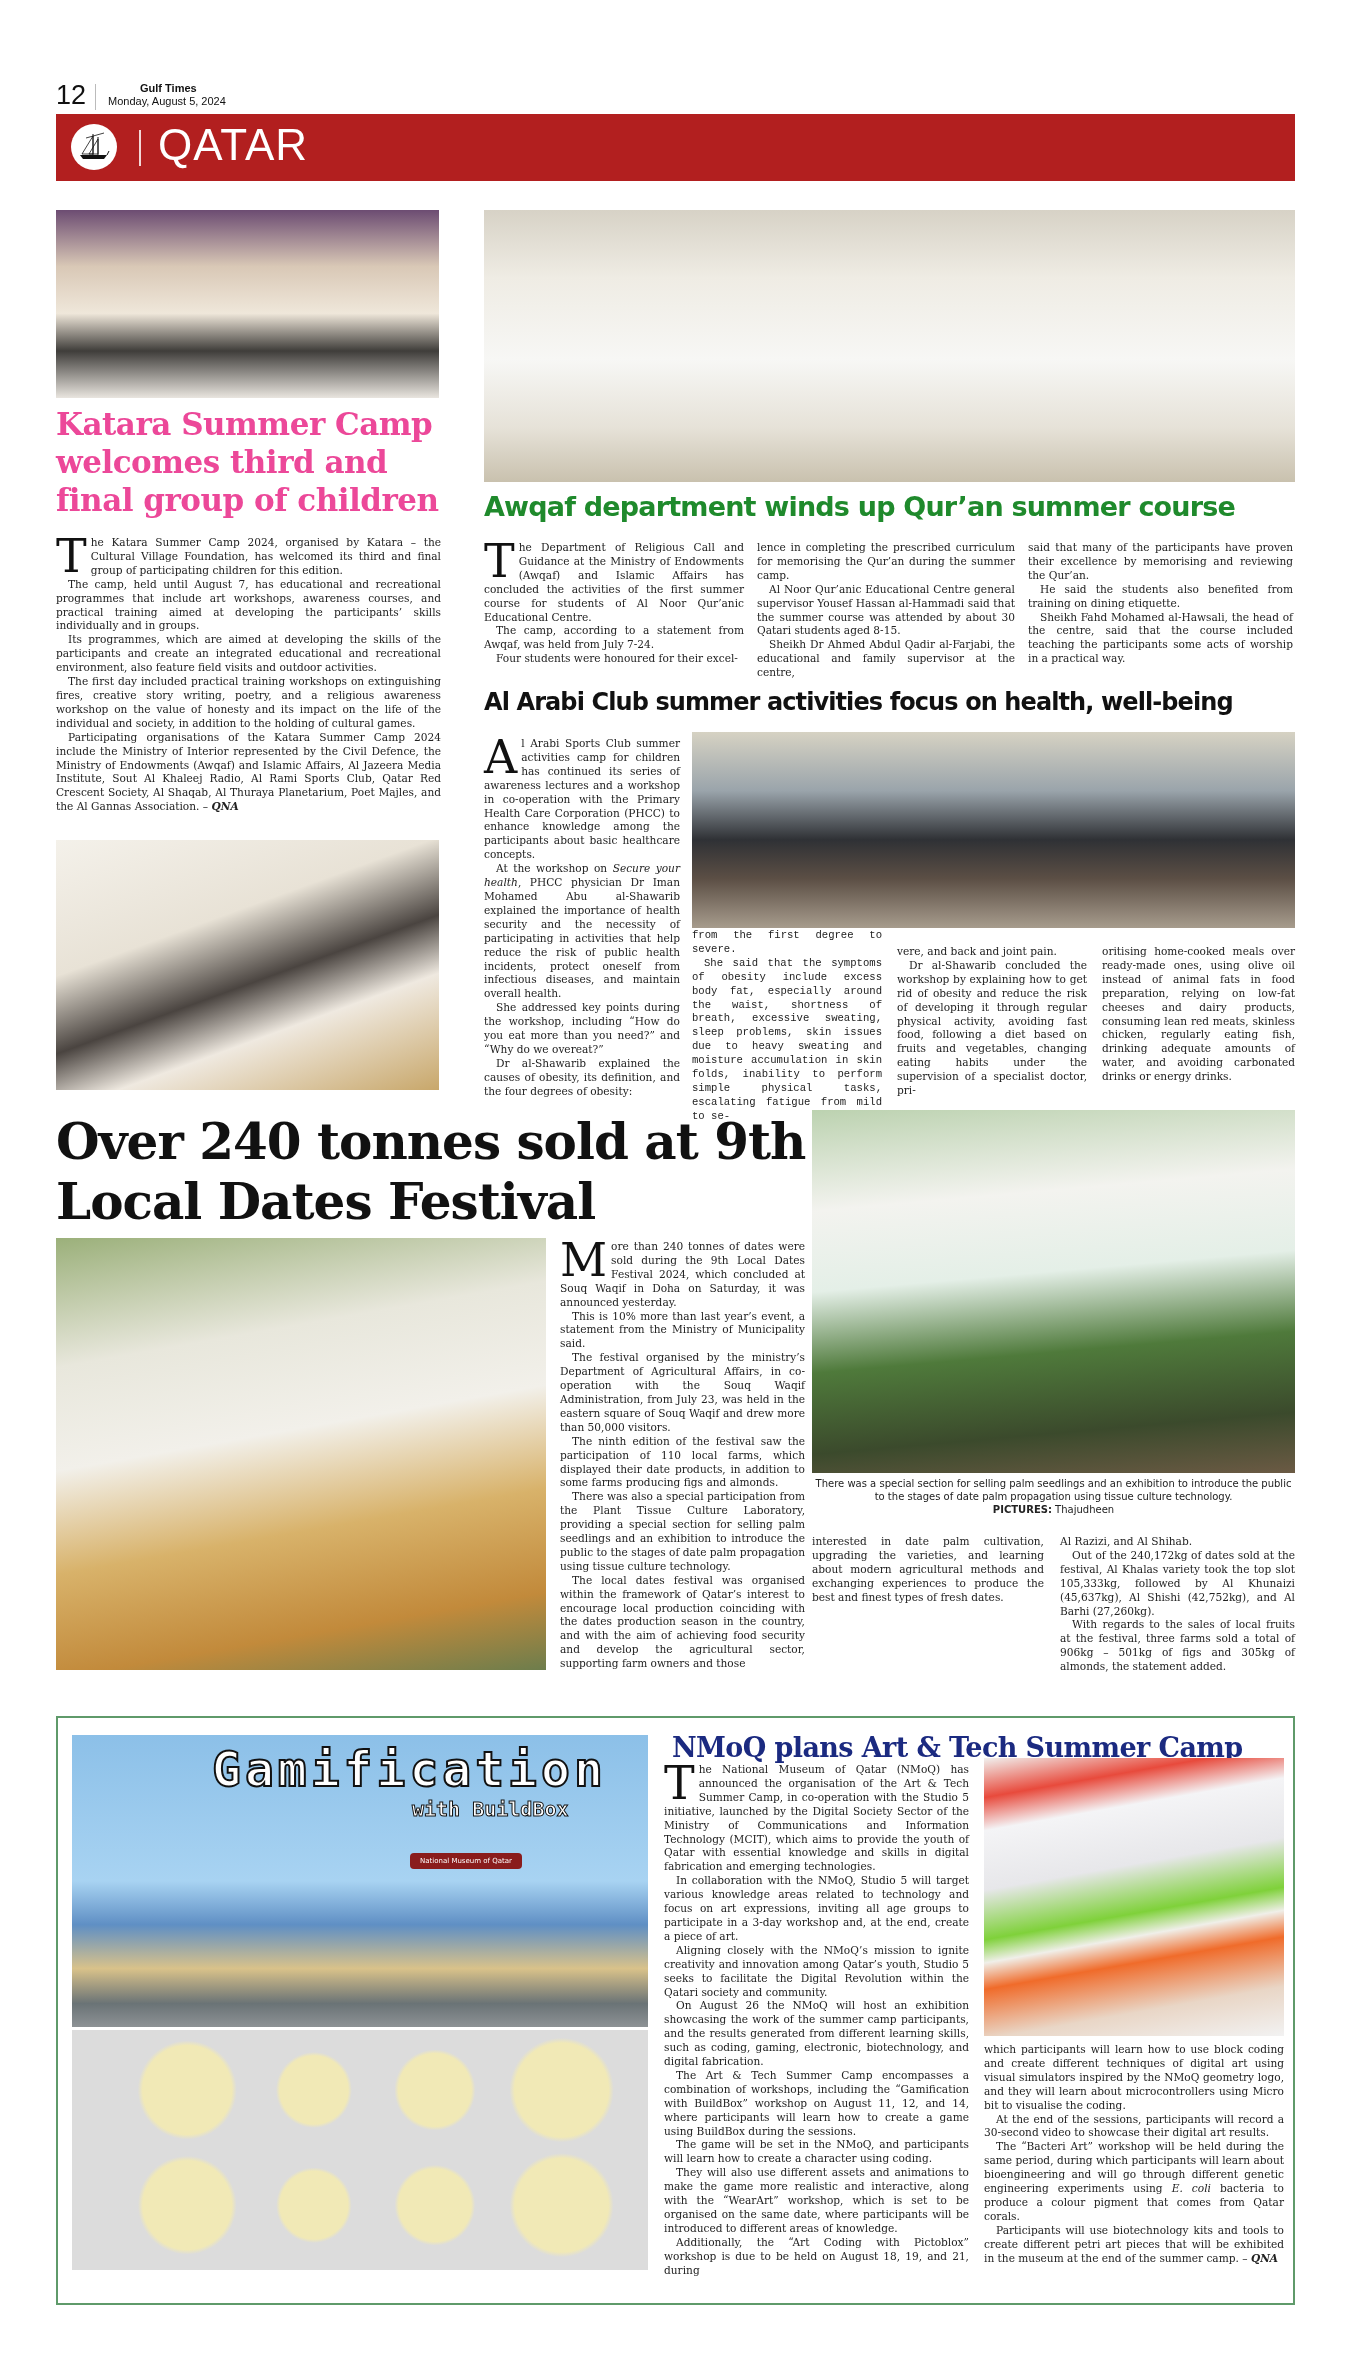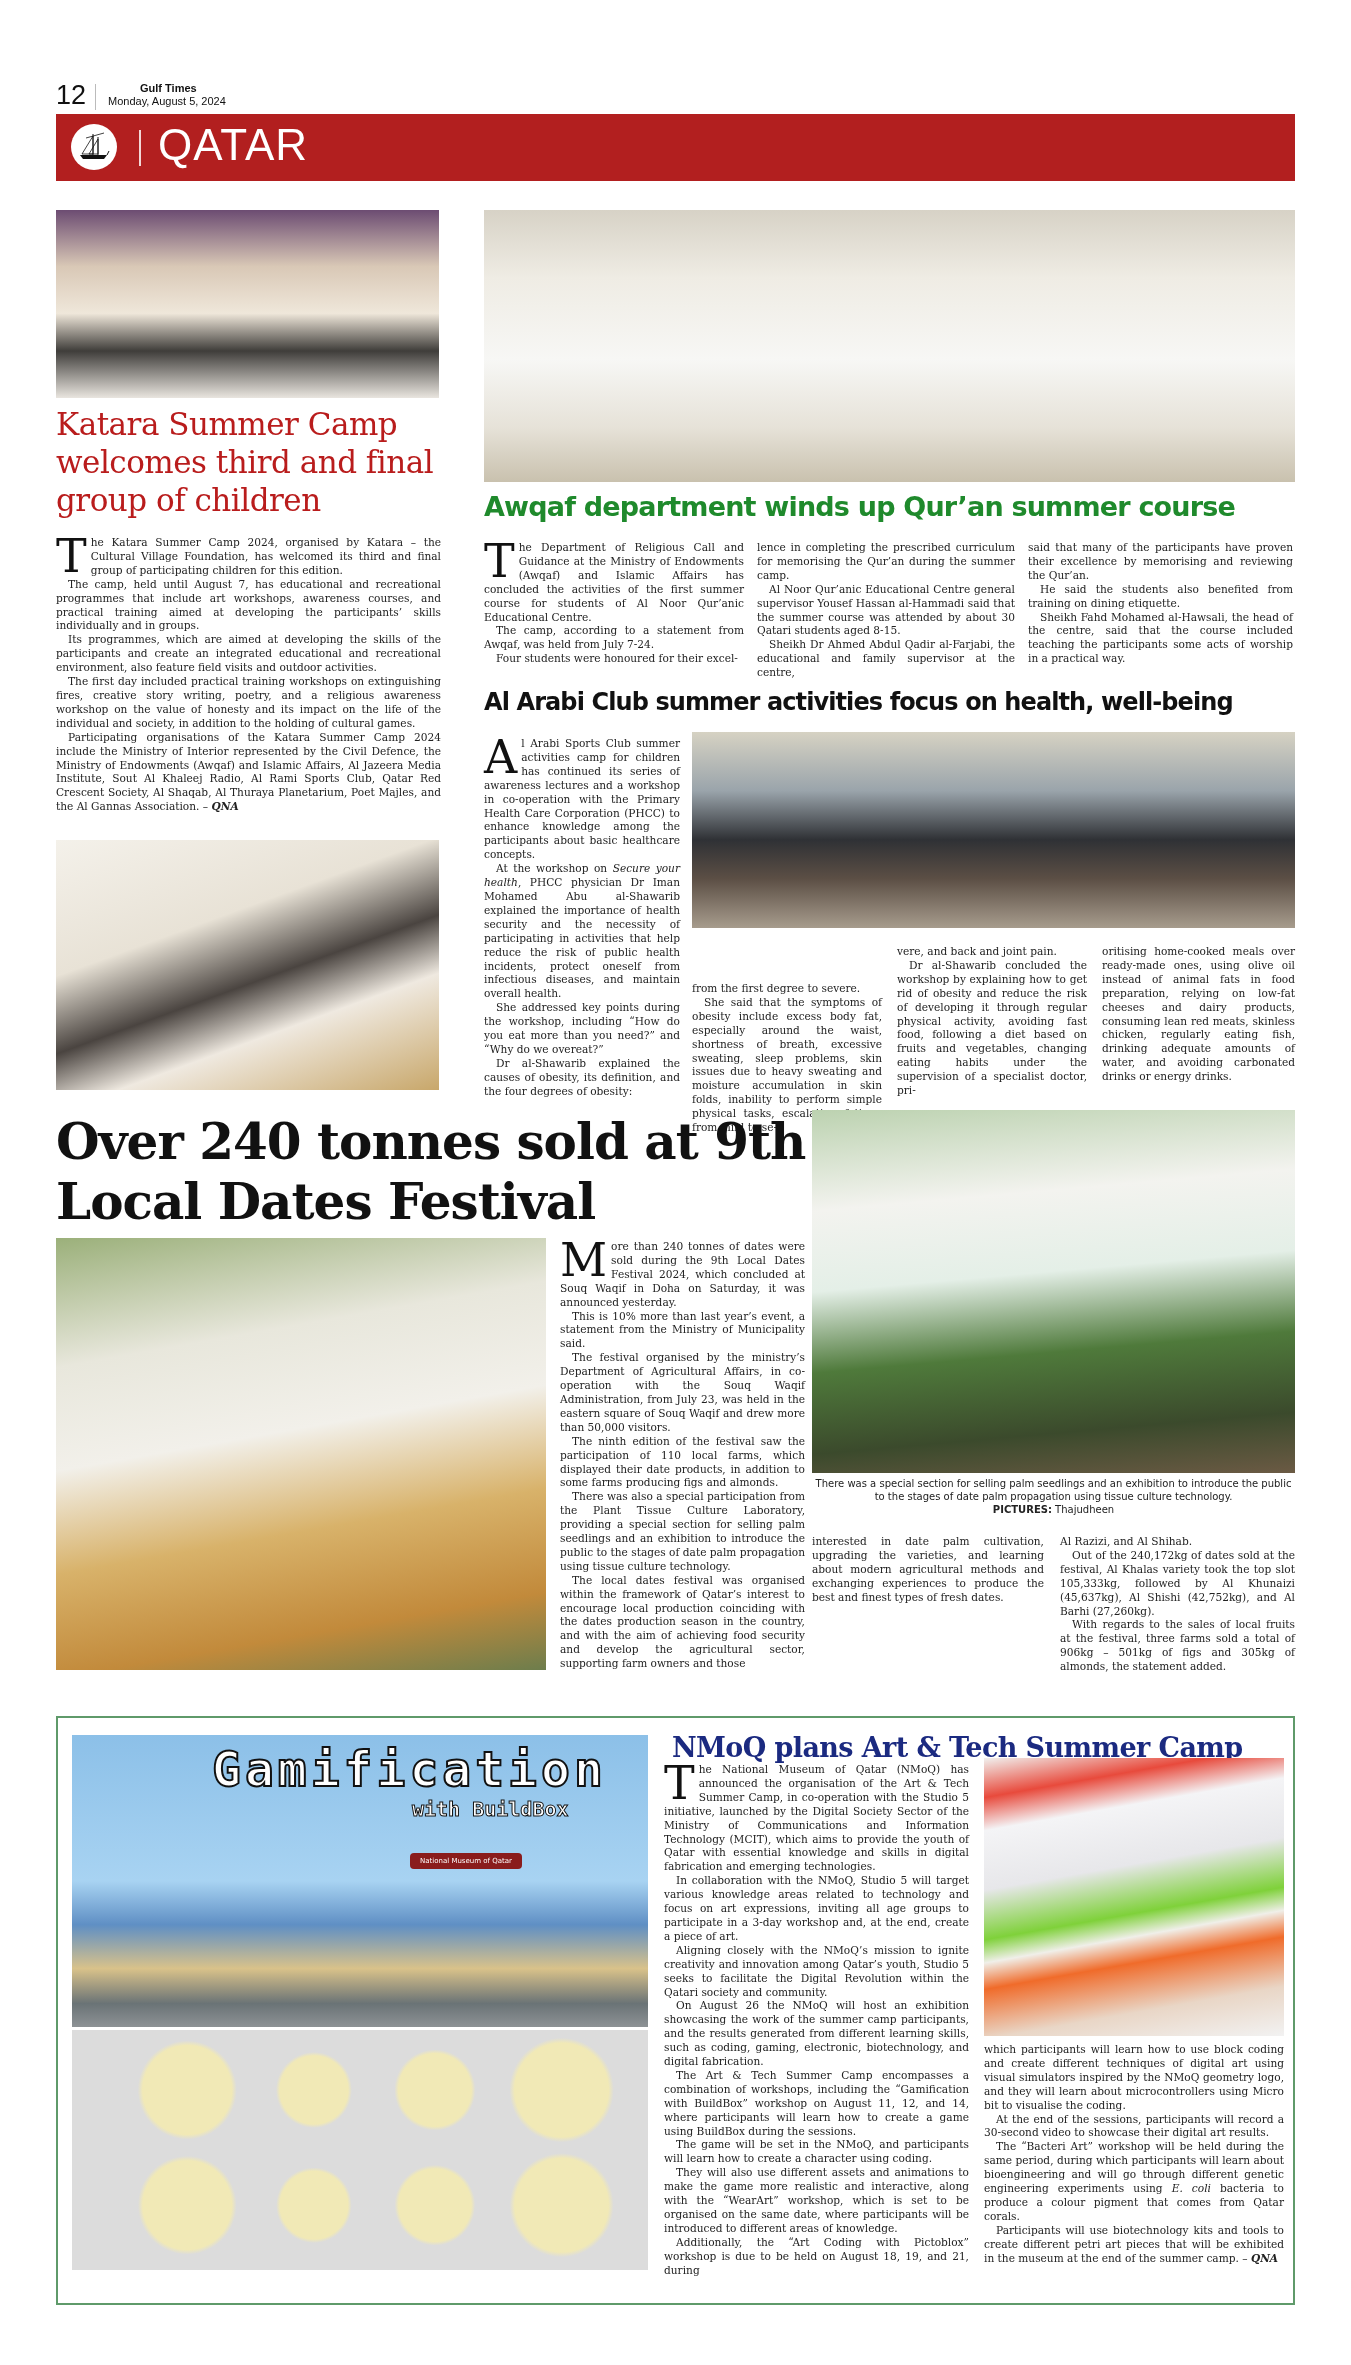--- a/index.html
+++ b/index.html
@@ -23,21 +23,21 @@
   .ph-group { background: linear-gradient(180deg,#d7d2c6 0%,#efece4 25%,#f7f7f5 55%,#e6e2d8 80%,#c9c1ae 100%); }
   .ph-katara2 { background: linear-gradient(160deg,#f4f1ea 0%,#e8e2d6 35%,#4a4440 55%,#efe9e0 70%,#c8a76a 100%); }
   .ph-arabi { background: linear-gradient(180deg,#d6d2c3 0%,#9aa4ab 30%,#2f3135 55%,#5c4f45 75%,#a79c8d 100%); }
   .ph-dates1 { background: linear-gradient(170deg,#9bb07a 0%,#e8e7dc 25%,#f2f0ea 45%,#d8b26a 65%,#c28a3b 85%,#6d7d4c 100%); }
   .ph-dates2 { background: linear-gradient(175deg,#bcd2b0 0%,#f3f3ef 25%,#e4efe7 45%,#4f7a3b 65%,#3b4a2c 85%,#6b5a44 100%); }
   .ph-game { background: linear-gradient(180deg,#8cc0e8 0%,#a8d3f2 50%,#5f8fc4 65%,#d9c28a 80%,#6a7376 92%,#8d9295 100%); }
   .ph-petri { background: radial-gradient(circle at 20% 25%,#f1e9b6 0 9%,transparent 10%), radial-gradient(circle at 42% 25%,#f1e9b6 0 9%,transparent 10%), radial-gradient(circle at 63% 25%,#f1e9b6 0 9%,transparent 10%), radial-gradient(circle at 85% 25%,#f1e9b6 0 9%,transparent 10%), radial-gradient(circle at 20% 73%,#f1e9b6 0 9%,transparent 10%), radial-gradient(circle at 42% 73%,#f1e9b6 0 9%,transparent 10%), radial-gradient(circle at 63% 73%,#f1e9b6 0 9%,transparent 10%), radial-gradient(circle at 85% 73%,#f1e9b6 0 9%,transparent 10%), #dcdcdc; }
   .ph-lab { background: linear-gradient(170deg,#f1f1ef 0%,#e84a3c 12%,#f4f4f6 22%,#e7e7ea 40%,#7fd13a 55%,#f0efe9 62%,#f06b2a 70%,#e9d6c6 85%,#f2f2f2 100%); }
 
   
-  .hl-katara { left: 56px; top: 405px; width: 400px; font-family: "DejaVu Serif", serif; font-weight: 400; font-size: 31px; line-height: 38px; color: #b91c1c; letter-spacing: -0.5px; }
+  .hl-katara { left: 56px; top: 405px; width: 400px; font-family: "DejaVu Serif", serif; font-weight: 700; font-size: 31px; line-height: 38px; color: #ec4899; letter-spacing: -0.5px; }
   .hl-awqaf { left: 484px; top: 491px; font-family: "DejaVu Sans", sans-serif; font-weight: 700; font-size: 27px; color: #1f8a2c; letter-spacing: -0.8px; }
   .hl-arabi { left: 484px; top: 688px; font-family: "DejaVu Sans", sans-serif; font-weight: 700; font-size: 24px; color: #111; letter-spacing: -0.9px; }
   .hl-dates { left: 56px; top: 1112px; width: 760px; font-family: "DejaVu Serif", serif; font-weight: 700; font-size: 50px; line-height: 60px; color: #111; letter-spacing: -1px; }
   .hl-nmoq { left: 672px; top: 1732px; font-family: "DejaVu Serif", serif; font-weight: 700; font-size: 27px; color: #1b2a80; letter-spacing: -0.6px; }
 
   
   .col { font-family: "DejaVu Serif", serif; font-size: 10.6px; line-height: 13.9px; color: #222; text-align: justify; hyphens: auto; }
   .col p { text-indent: 12px; }
   .col p.first { text-indent: 0; }
   .drop { float: left; font-size: 46px; line-height: 38px; font-weight: 400; margin: 1px 4px 0 0; color: #111; font-family: "DejaVu Serif", serif; }
@@ -99,21 +99,21 @@
 </div>
 
 <div class="abs hl-arabi">Al Arabi Club summer activities focus on health, well-being</div>
 <div class="abs col" style="left:484px;top:737px;width:196px;">
   <p class="first"><span class="drop">A</span><span>l Arabi Sports Club summer activities camp for children has continued its series of awareness lectures and a workshop in co-operation with the Primary Health Care Corporation (PHCC) to enhance knowledge among the participants about basic healthcare concepts.</span></p>
   <p id="arabi-p2"><span>At the workshop on </span><i>Secure your health</i><span>, PHCC physician Dr Iman Mohamed Abu al-Shawarib explained the importance of health security and the necessity of participating in activities that help reduce the risk of public health incidents, protect oneself from infectious diseases, and maintain overall health.</span></p>
   <p>She addressed key points during the workshop, including “How do you eat more than you need?” and “Why do we overeat?”</p>
   <p>Dr al-Shawarib explained the causes of obesity, its definition, and the four degrees of obesity:</p>
 </div>
 <div class="abs photo ph-arabi" style="left:692px;top:732px;width:603px;height:196px;"></div>
-<div class="abs col" style="left:692px;top:982px;width:190px;">
+<div class="abs col" style="left:692px;top:929px;width:190px;font-family:Liberation Mono, monospace;">
   <p class="first">from the first degree to severe.</p>
   <p>She said that the symptoms of obesity include excess body fat, especially around the waist, shortness of breath, excessive sweating, sleep problems, skin issues due to heavy sweating and moisture accumulation in skin folds, inability to perform simple physical tasks, escalating fatigue from mild to se-</p>
 </div>
 <div class="abs col" style="left:897px;top:945px;width:190px;">
   <p class="first">vere, and back and joint pain.</p>
   <p>Dr al-Shawarib concluded the workshop by explaining how to get rid of obesity and reduce the risk of developing it through regular physical activity, avoiding fast food, following a diet based on fruits and vegetables, changing eating habits under the supervision of a specialist doctor, pri-</p>
 </div>
 <div class="abs col" style="left:1102px;top:945px;width:193px;">
   <p class="first">oritising home-cooked meals over ready-made ones, using olive oil instead of animal fats in food preparation, relying on low-fat cheeses and dairy products, consuming lean red meats, skinless chicken, regularly eating fish, drinking adequate amounts of water, and avoiding carbonated drinks or energy drinks.</p>
 </div>

